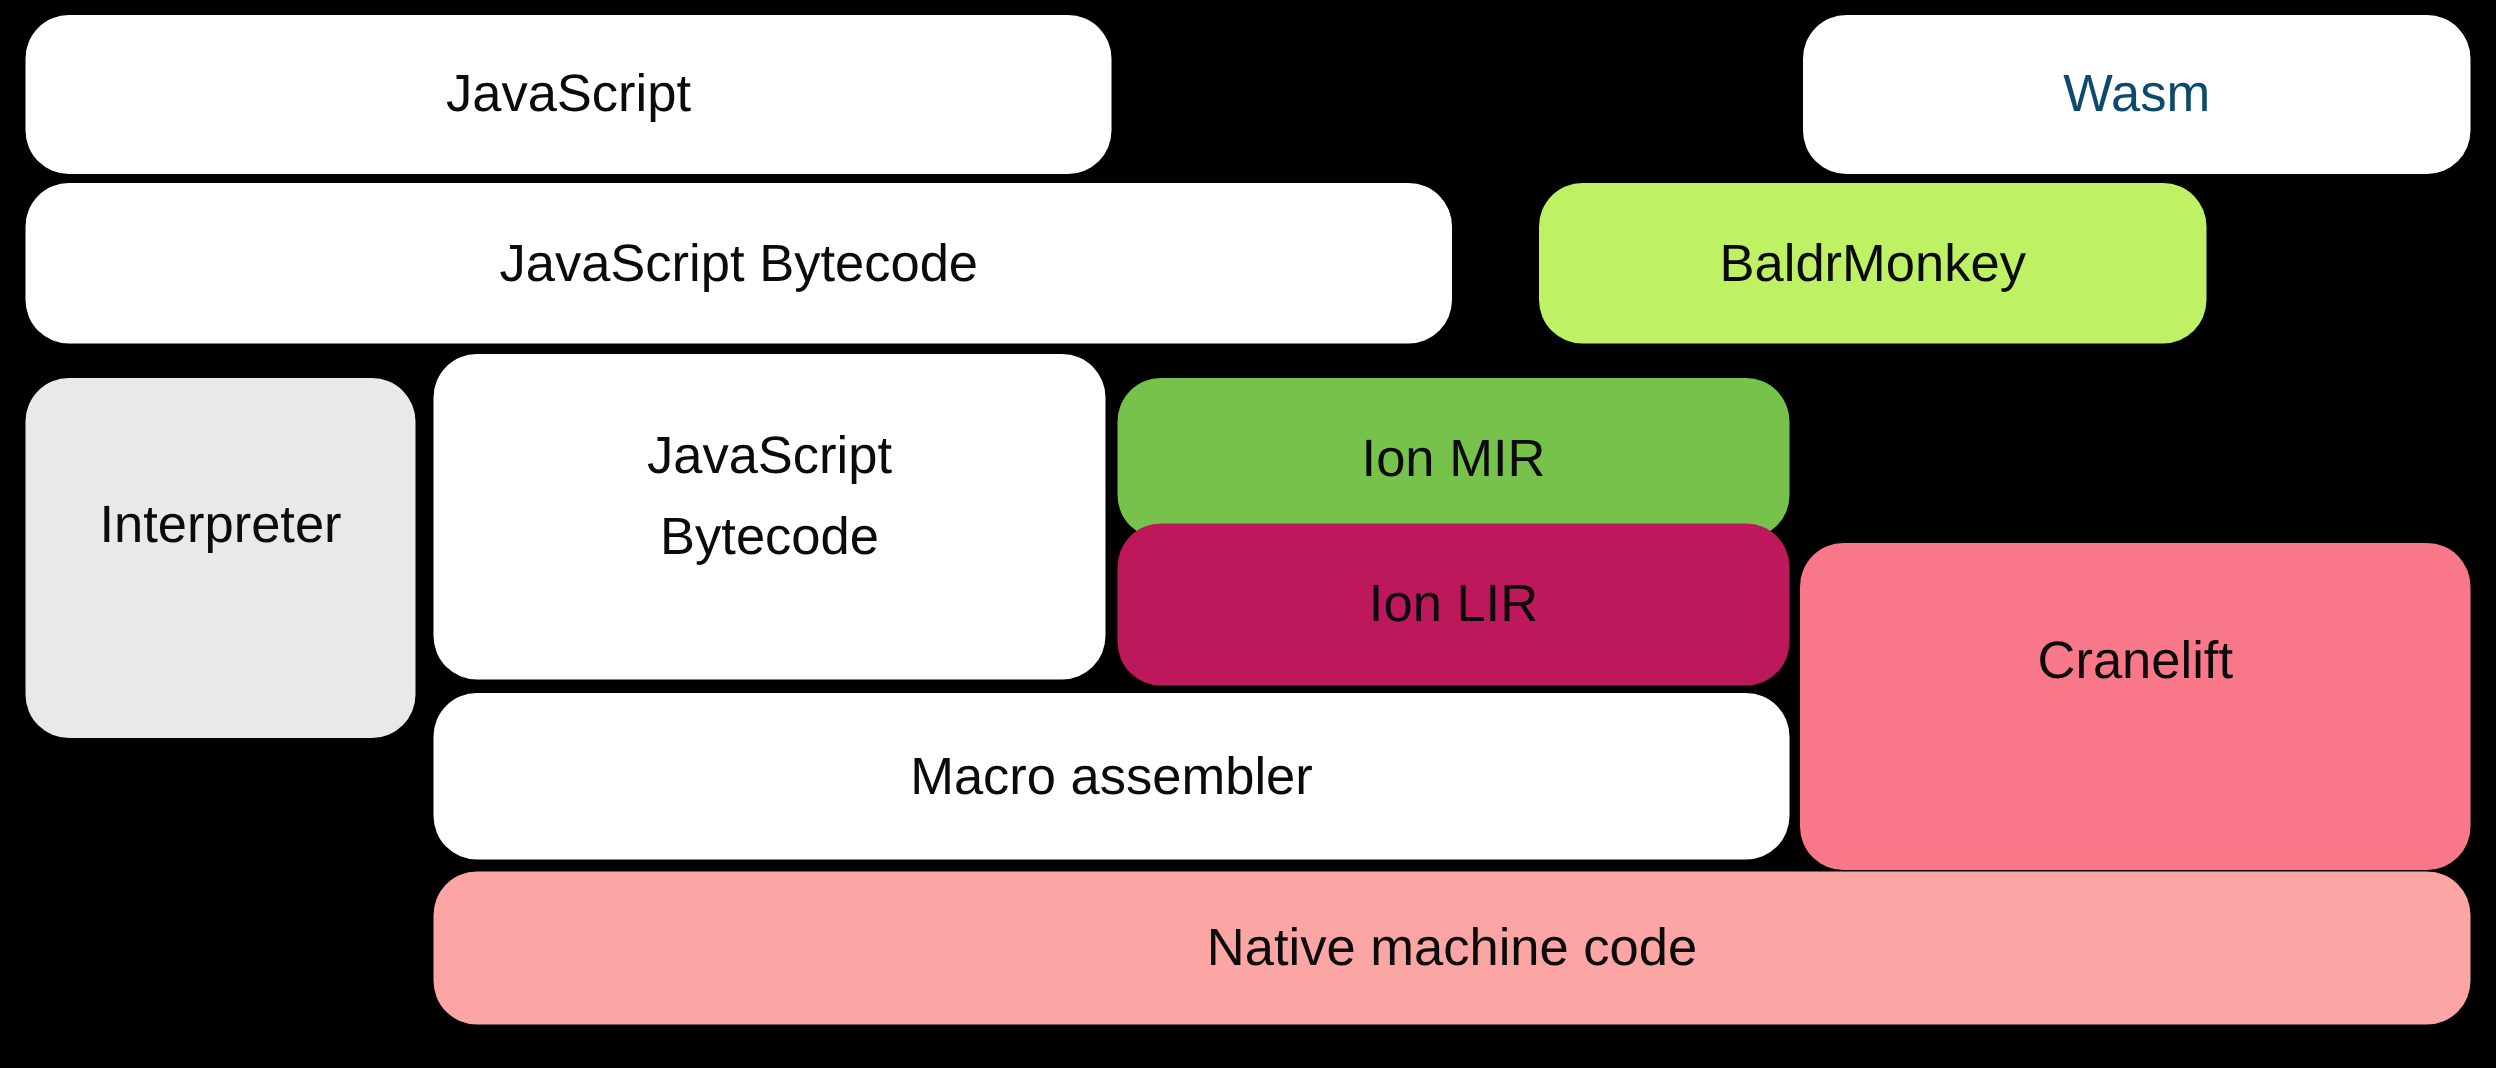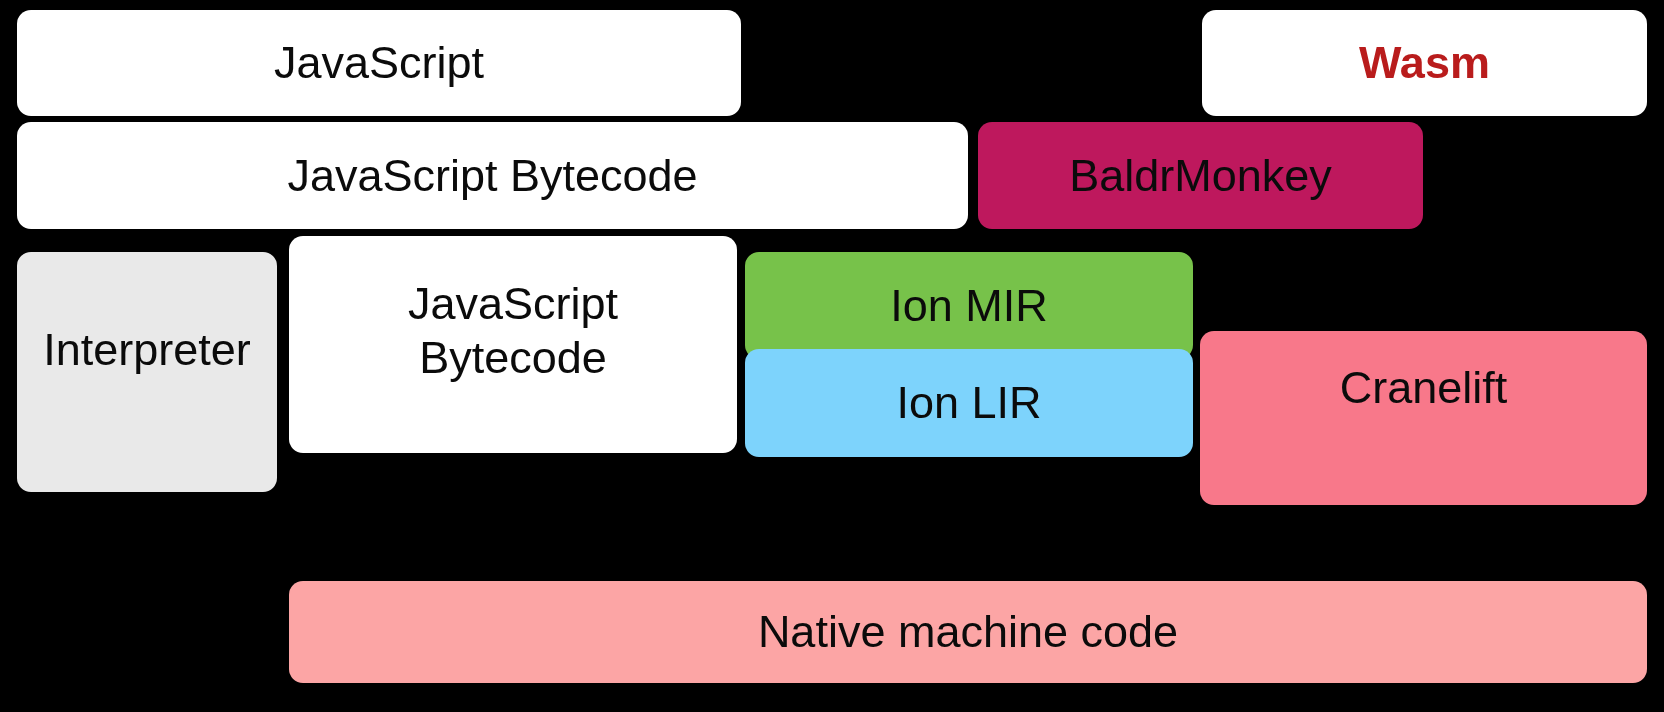--- a/index.html
+++ b/index.html
@@ -8,88 +8,91 @@
     width:1664px;height:712px;
     background:#000;
     font-family:"Liberation Sans", sans-serif;
     overflow:hidden;
   }
   .node{
     position:absolute;
     display:flex;
     align-items:center;
     justify-content:center;
-    border-radius:14px;
-    font-size:45px;
+    border-radius:29px;
+    font-size:35px;
     color:#0b0b0b;
     text-align:center;
     box-sizing:border-box;
   }
   .node .label{display:block;}
   
   #node-javascript        {left:17px;  top:10px;  width:724px;  height:106px;}
   #node-asmjs             {left:768px; top:10px;  width:425px;  height:106px;}
   #node-wasm              {left:1202px;top:10px;  width:445px;  height:106px;}
   #node-bytecode          {left:17px;  top:122px; width:951px;  height:107px;}
   #node-baldrmonkey       {left:978px; top:122px; width:445px;  height:107px;}
   #node-interpreter       {left:17px;  top:224px; width:260px;  height:240px;margin-top:28px;}
   #node-baseline          {left:289px; top:236px; width:448px;  height:217px;}
   #node-ion-mir           {left:745px; top:252px; width:448px;  height:107px;}
   #node-ion-lir           {left:745px; top:349px; width:448px;  height:108px;}
-  #node-cranelift         {left:1200px;top:331px; width:447px;  height:174px;}
+  #node-cranelift         {left:1200px;top:362px; width:447px;  height:218px;}
   #node-macro-assembler   {left:289px; top:462px; width:904px;  height:111px;}
   #node-native-machine-code{left:289px;top:581px; width:1358px; height:102px;}
   
   #node-interpreter .label{transform:translateY(-22px);}
   #node-cranelift  .label{transform:translateY(-30px);}
   #node-baseline   .lines{transform:translateY(-14px); line-height:54px;}
 </style>
 </head>
 <body>
 
 <div class="canvas" style="background: rgb(0, 0, 0);">
 
   <div class="node" id="node-javascript" style="background: rgb(255, 255, 255); color: rgb(11, 11, 11);">
     <span class="label">JavaScript</span>
   </div>
 
 
-  <div class="node" id="node-wasm" style="background: rgb(255, 255, 255); color: #b91c1c; font-weight: bold;">
+  <div class="node" id="node-wasm" style="background: rgb(255, 255, 255); color: #0c4a6e;">
     <span class="label">Wasm</span>
   </div>
 
   <div class="node" id="node-bytecode" style="background: rgb(255, 255, 255); color: rgb(11, 11, 11);">
     <span class="label">JavaScript Bytecode</span>
   </div>
 
-  <div class="node" id="node-baldrmonkey" style="background: #be185d; color: rgb(11, 11, 11);">
+  <div class="node" id="node-baldrmonkey" style="background: #bef264; color: rgb(11, 11, 11); margin-left: 48px;">
     <span class="label">BaldrMonkey</span>
   </div>
 
   <div class="node" id="node-interpreter" style="background: rgb(233, 233, 233); color: rgb(11, 11, 11);">
     <span class="label">Interpreter</span>
   </div>
 
   <div class="node" id="node-baseline" style="background: rgb(255, 255, 255); color: rgb(11, 11, 11);">
     <span class="label lines">
       <span>JavaScript</span><br>
       <span>Bytecode</span>
     </span>
   </div>
 
   <div class="node" id="node-ion-mir" style="background: rgb(119, 194, 74); color: rgb(11, 11, 11);">
     <span class="label">Ion MIR</span>
   </div>
 
-  <div class="node" id="node-ion-lir" style="background: #7dd3fc; color: rgb(11, 11, 11); justify-content: center;">
+  <div class="node" id="node-ion-lir" style="background: #be185d; color: rgb(11, 11, 11); justify-content: center;">
     <span class="label">Ion LIR</span>
   </div>
 
   <div class="node" id="node-cranelift" style="background: rgb(248, 120, 138); color: rgb(11, 11, 11);">
     <span class="label">Cranelift</span>
   </div>
 
+  <div class="node" id="node-macro-assembler" style="background: rgb(255, 255, 255); color: rgb(11, 11, 11);">
+    <span class="label">Macro assembler</span>
+  </div>
 
   <div class="node" id="node-native-machine-code" style="background: #fca5a5; color: rgb(11, 11, 11);">
     <span class="label">Native machine code</span>
   </div>
 
 </div>
 
 </body></html>

